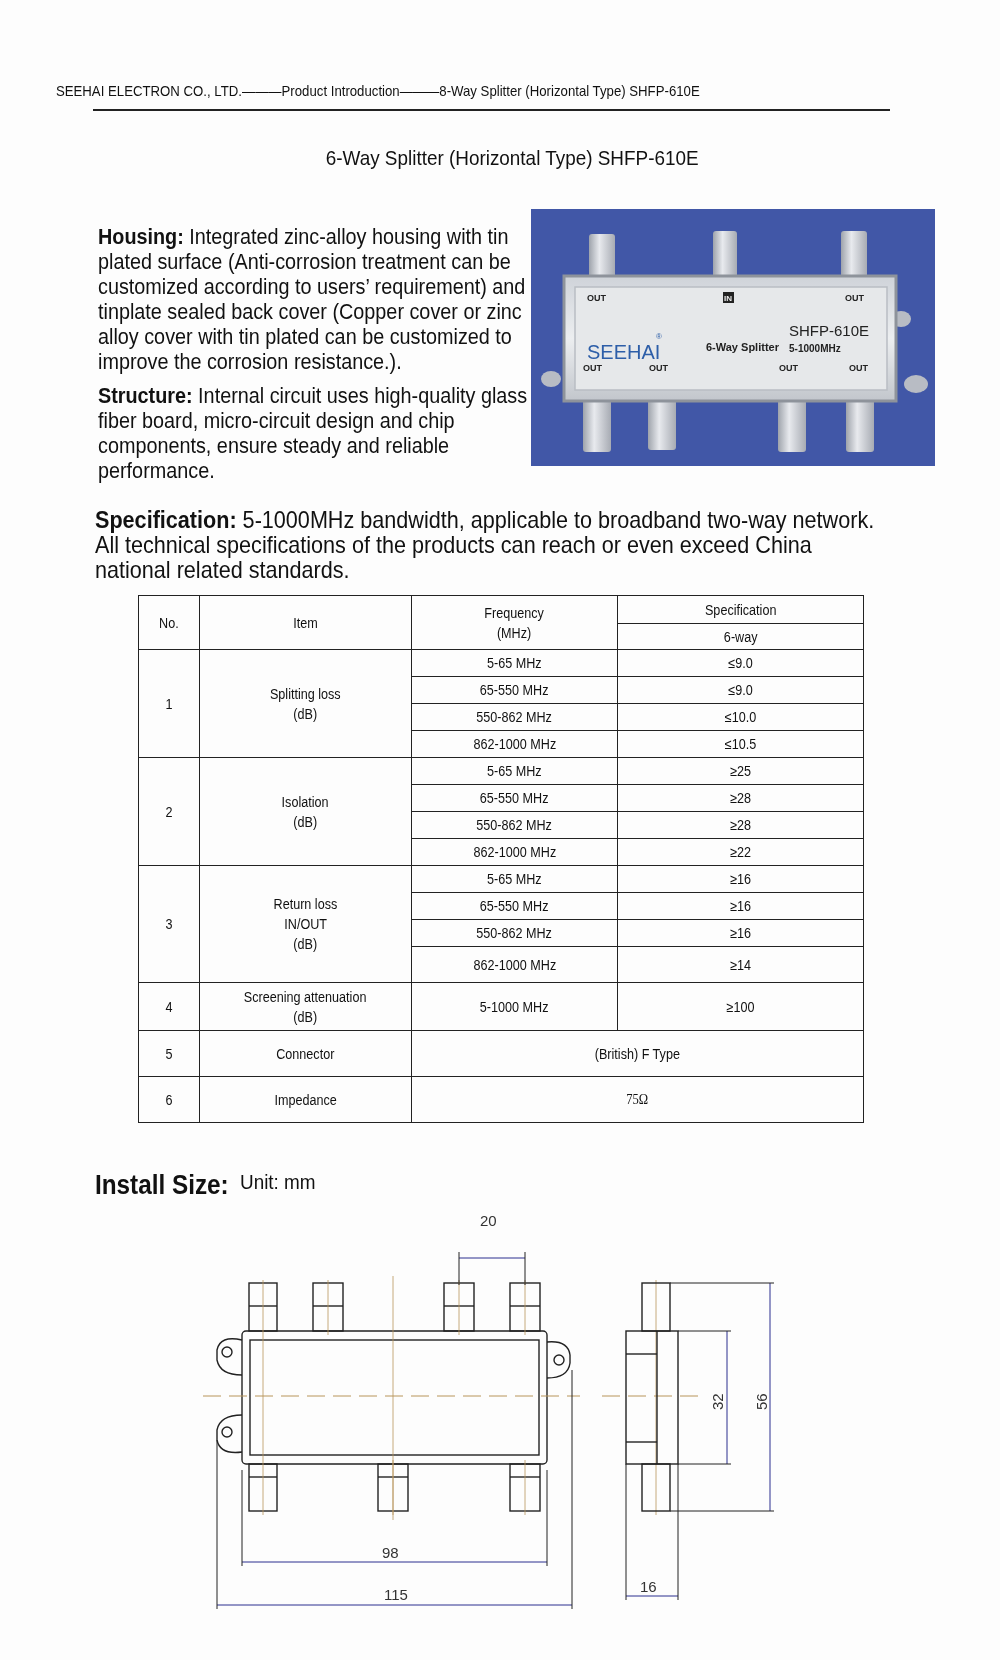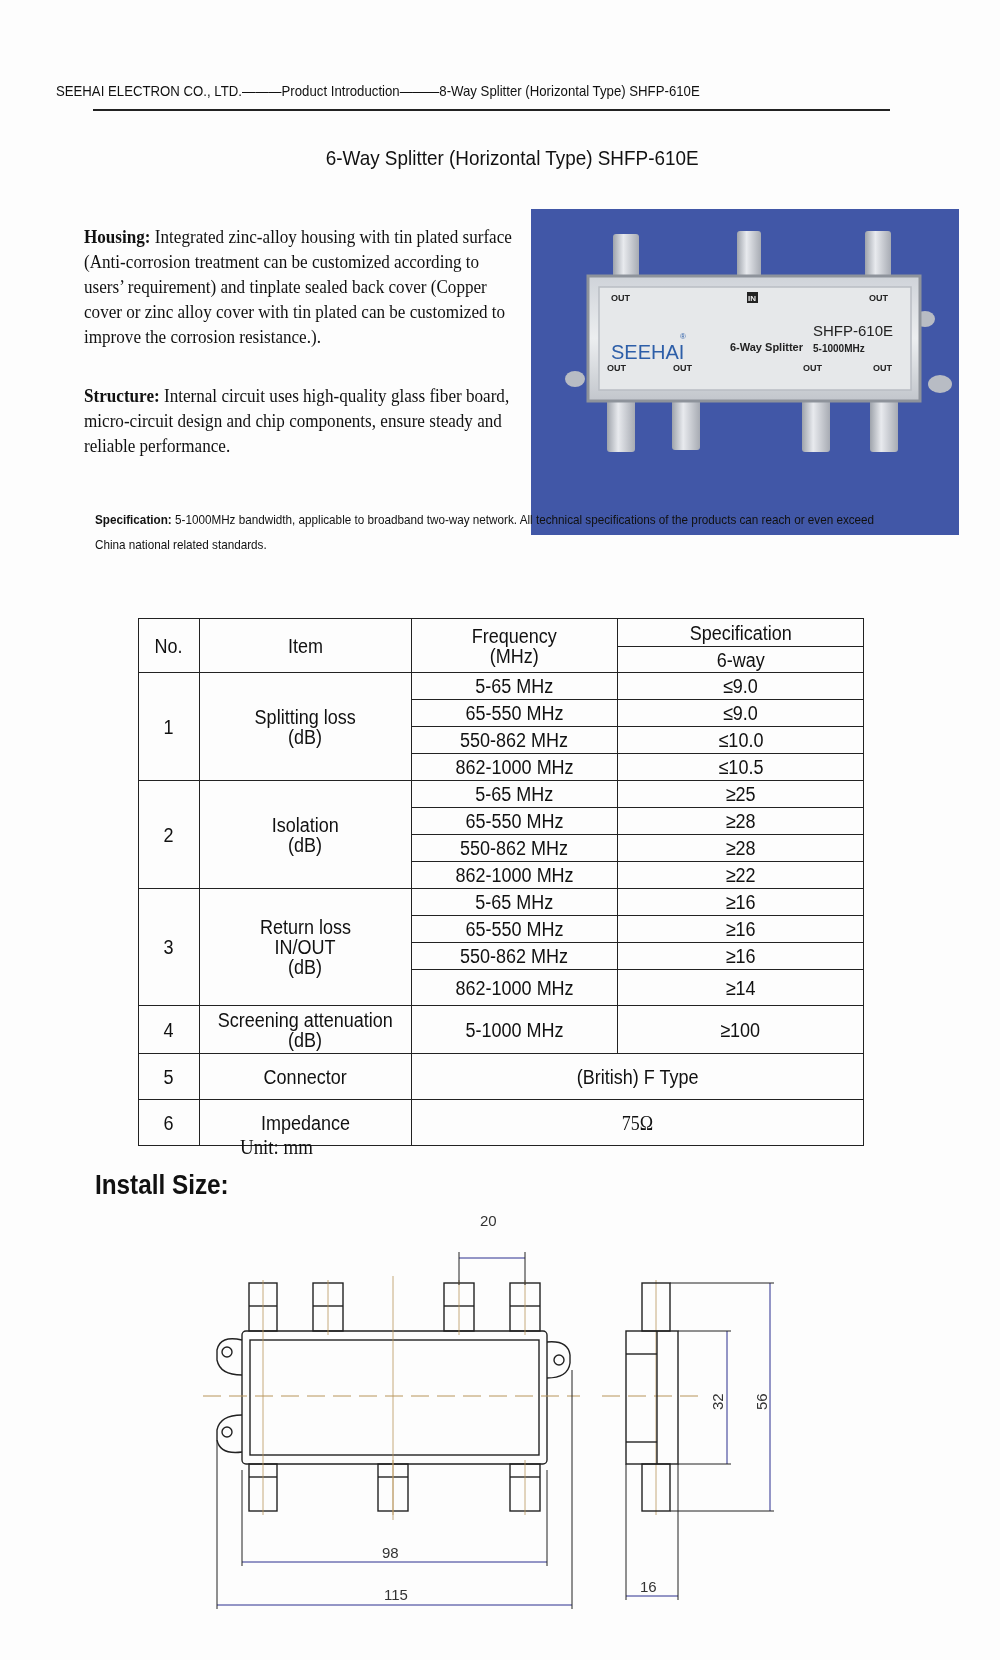--- a/index.html
+++ b/index.html
@@ -3,34 +3,34 @@
 <meta charset="utf-8">
 <style>
   html,body{margin:0;padding:0;background:#fdfdfd;}
   body{width:1000px;height:1660px;position:relative;overflow:hidden;font-family:"Liberation Sans",sans-serif;color:#111;}
   .abs{position:absolute;}
   #hdr{left:0;width:1000px;top:82px;text-align:left;font-size:15px;white-space:nowrap;padding-left:12px;}
   #hdr span{display:inline-block;transform:scaleX(0.88);}
   #rule{left:93px;top:109px;width:797px;height:2px;background:#222;}
   #title{left:0;width:1000px;top:146px;text-align:center;font-size:21px;padding-left:12px;}
   #title span{display:inline-block;transform:scaleX(0.9);}
-  .para{left:84px;width:430px;font-size:19px;line-height:25px;font-family:Liberation Serif, serif;}
+  .para{left:98px;width:430px;font-size:22px;line-height:25px;}
   .para .inner{display:block;transform:scaleX(0.9);transform-origin:left top;width:478px;}
   .para b{font-weight:bold;}
   #housing{top:224px;}
   #structure{top:383px;}
-  #spec{left:95px;top:507px;width:780px;font-size:13px;line-height:25px;}
+  #spec{left:95px;top:507px;width:780px;font-size:24px;line-height:25px;}
   #spec .inner{display:block;transform:scaleX(0.9);transform-origin:left top;width:870px;}
-  #photo{left:531px;top:209px;width:404px;height:326px;background:#4157a7;overflow:hidden;padding-left:24px;}
-  table#spectable{position:absolute;left:138px;top:595px;width:726px;border-collapse:collapse;font-size:20px;margin-top:23px;}
+  #photo{left:531px;top:209px;width:404px;height:257px;background:#4157a7;overflow:hidden;}
+  table#spectable{position:absolute;left:138px;top:595px;width:726px;border-collapse:collapse;font-size:14px;}
   #spectable td{border:1.5px solid #222;text-align:center;padding:0;line-height:20px;}
   #spectable td span{display:inline-block;transform:scaleX(0.9);}
   #install{left:95px;top:1170px;font-size:27px;}
   #install b{display:inline-block;transform:scaleX(0.9);transform-origin:left center;}
-  #unit{left:240px;top:1135px;font-size:21px;font-family:Liberation Serif, serif;}
+  #unit{left:240px;top:1170px;font-size:21px;}
   #unit span{display:inline-block;transform:scaleX(0.9);transform-origin:left center;}
   #drawing{left:0;top:1200px;width:956px;height:440px;}
 </style>
 </head>
 <body>
 
 <div id="hdr" class="abs"><span>SEEHAI ELECTRON CO., LTD.———Product Introduction———8-Way Splitter (Horizontal Type) SHFP-610E</span></div>
 <div id="rule" class="abs"></div>
 
 <div id="title" class="abs"><span>6-Way Splitter (Horizontal Type) SHFP-610E</span></div>

